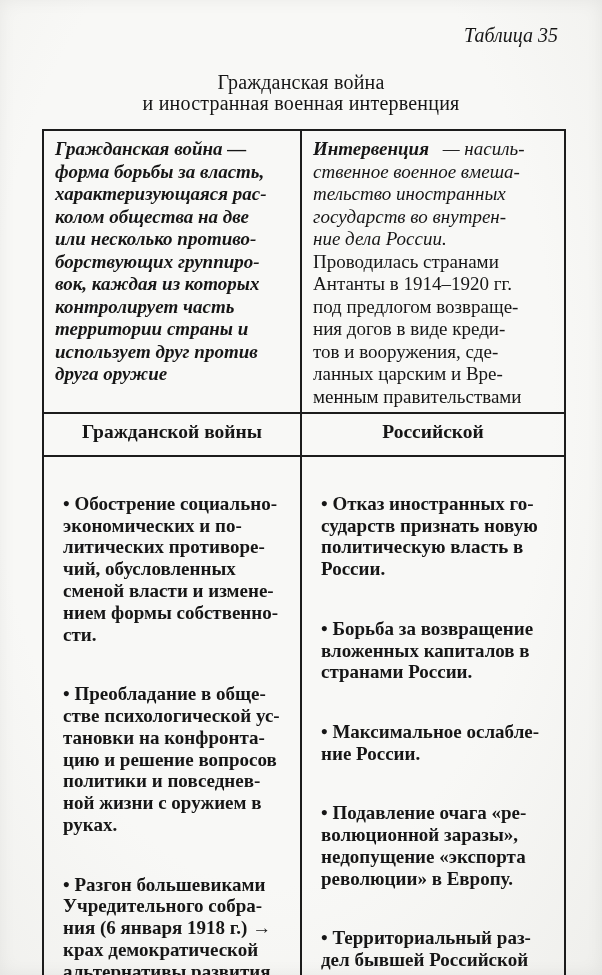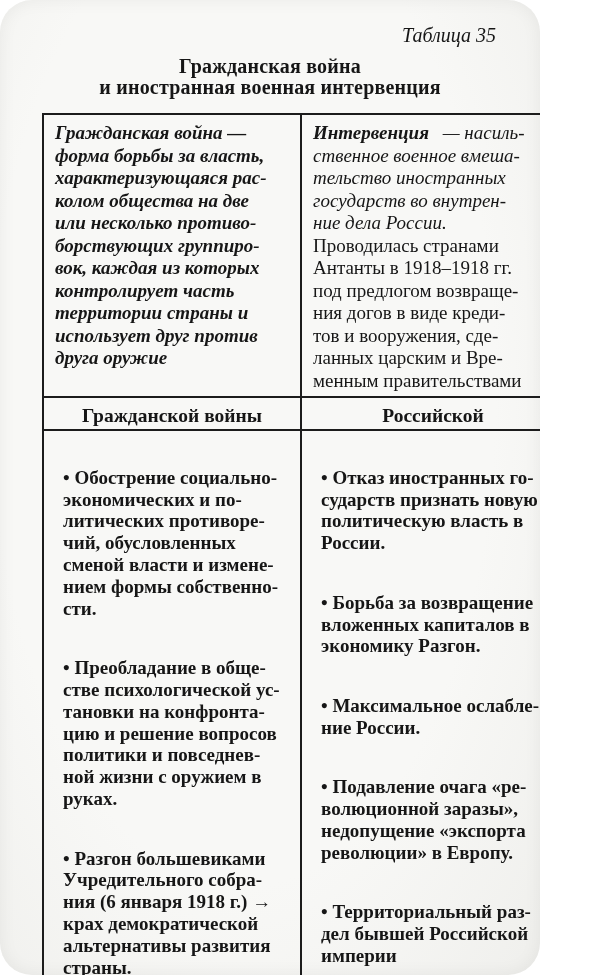--- a/index.html
+++ b/index.html
@@ -1,36 +1,35 @@
 <!DOCTYPE html>
 <html lang="ru"><head>
 <meta charset="utf-8">
 <style>
   html,body{margin:0;padding:0;}
   .sheet{
     position:relative;
-    width:540px;height:975px;
+    width:602px;height:975px;
     background:radial-gradient(ellipse at 45% 40%, #f8f8f6 60%, #efefec 100%);
     font-family:"Liberation Serif","DejaVu Serif",serif;
     color:#161616;
     overflow:hidden;
     box-shadow:inset 0 0 18px rgba(0,0,0,0.06);
-    border-radius:32px;
   }
   .table-label{
     text-align:right;
     padding:24px 44px 0 0;
     font-style:italic;
     font-size:20px;
     line-height:22px;
   }
   .page-title{
-    margin-top:10px;
+    margin-top:26px;
     text-align:center;
-    font-weight:bold;
+    font-weight:normal;
     font-size:20px;
     line-height:21px;
     white-space:pre-line;
     letter-spacing:0.2px;
   }
   .tbl{
     margin:15px 0 0 42px;
     width:524px;
     border:2px solid #1c1c1c;
     box-sizing:border-box;
@@ -54,21 +53,21 @@
   
   .causes-header{
     text-align:center;
     font-weight:bold;
     font-size:19.5px;
     padding:9px 0 1px 0;
     line-height:22px;
   }
   
   .subhead{text-align:center;font-weight:bold;font-size:19.5px;}
-  .subhead .cell{padding:7px 4px 2px 4px;line-height:22px;}
+  .subhead .cell{padding:7px 4px 12px 4px;line-height:22px;}
   
   .bodyrow{border-top:2px solid #1c1c1c;}
   .bodyrow .cell{padding:6px 8px 8px 11px;font-size:19px;line-height:21.8px;font-weight:bold;}
   .bullet{margin:8px;white-space:pre-line;}
 </style>
 </head>
 <body>
 
 <div class="sheet">
 
@@ -89,21 +88,21 @@
 вок, каждая из которых
 контролирует часть
 территории страны и
 использует друг против
 друга оружие</div>
       <div class="cell cell-right"><span class="def-term">Интервенция</span><span class="def-rest"> — насиль-
 ственное военное вмеша-
 тельство иностранных
 государств во внутрен-
 ние дела России.</span><div class="def-note">Проводилась странами
-Антанты в 1918–1918 гг.
+Антанты в 1914–1920 гг.
 под предлогом возвраще-
 ния догов в виде креди-
 тов и вооружения, сде-
 ланных царским и Вре-
 менным правительствами</div></div>
     </div>
 
 
     <div class="row subhead">
       <div class="cell cell-left">Гражданской войны</div>
@@ -133,21 +132,21 @@
 альтернативы развития
 страны.</p>
       </div>
       <div class="cell cell-right">
         <p class="bullet">• Отказ иностранных го-
 сударств признать новую
 политическую власть в
 России.</p>
         <p class="bullet">• Борьба за возвращение
 вложенных капиталов в
-экономику Разгон.</p>
+странами России.</p>
         <p class="bullet">• Максимальное ослабле-
 ние России.</p>
         <p class="bullet">• Подавление очага «ре-
 волюционной заразы»,
 недопущение «экспорта
 революции» в Европу.</p>
         <p class="bullet">• Территориальный раз-
 дел бывшей Российской
 империи</p>
       </div>

